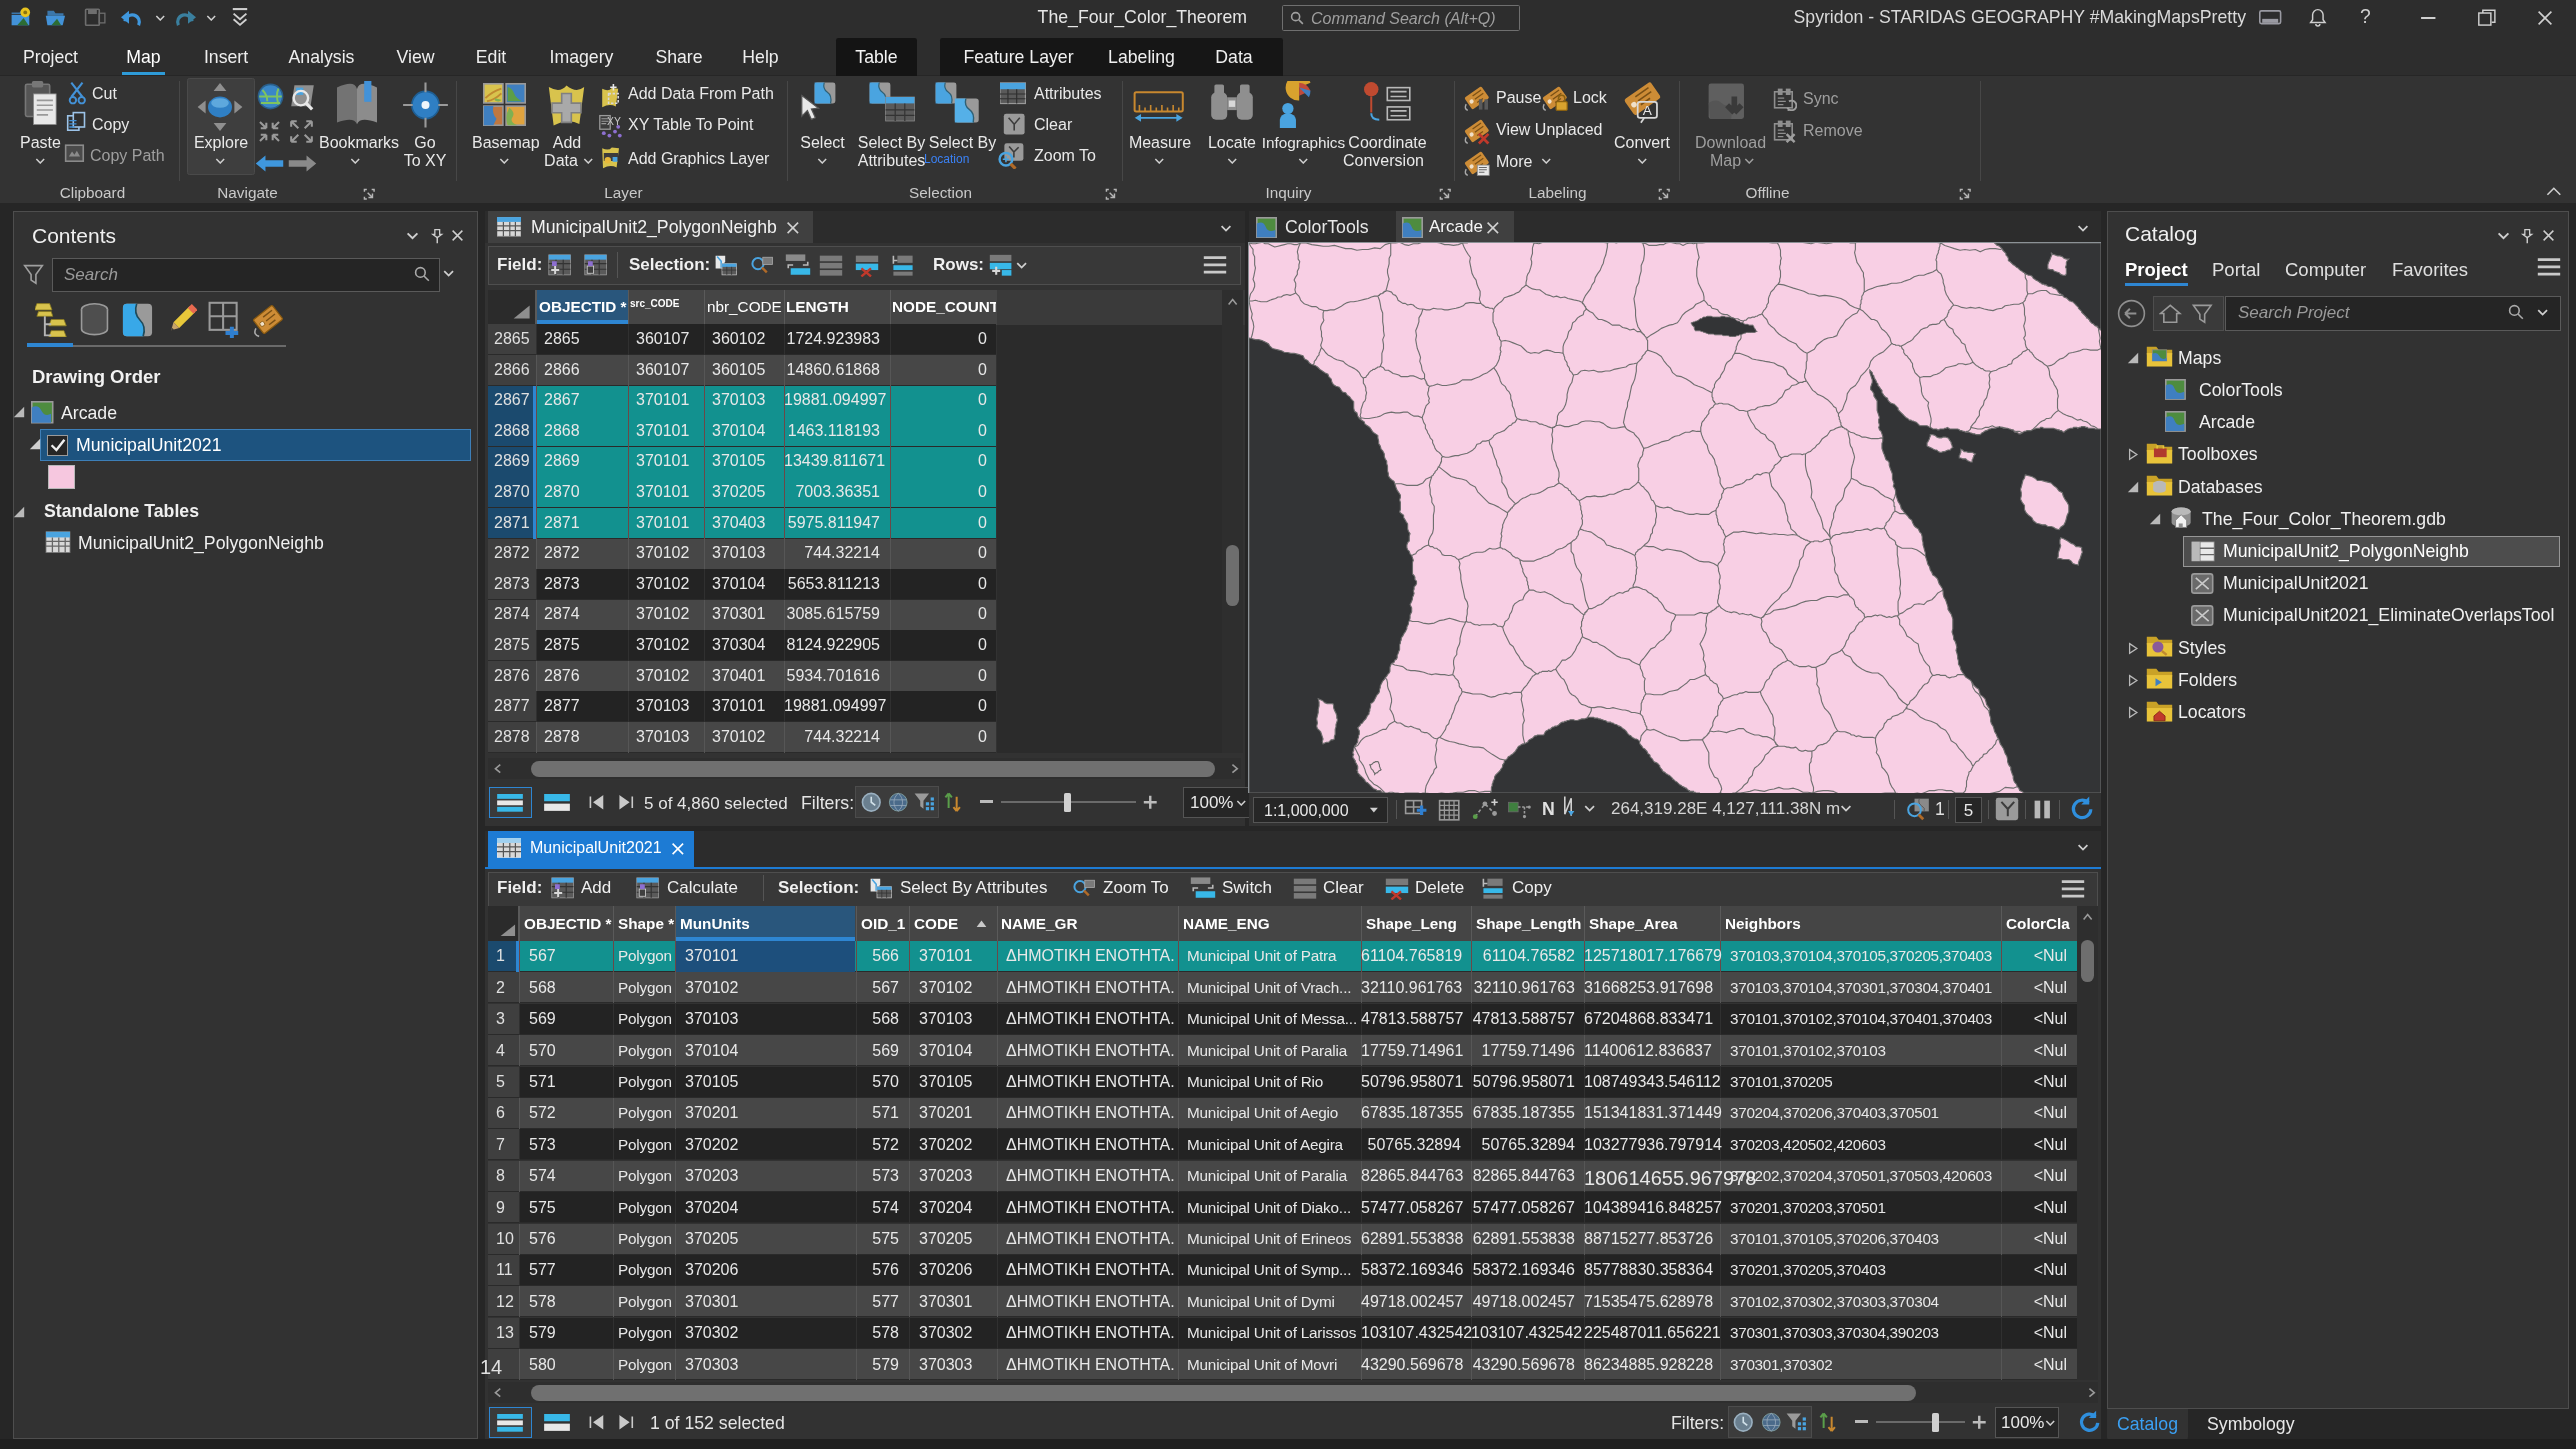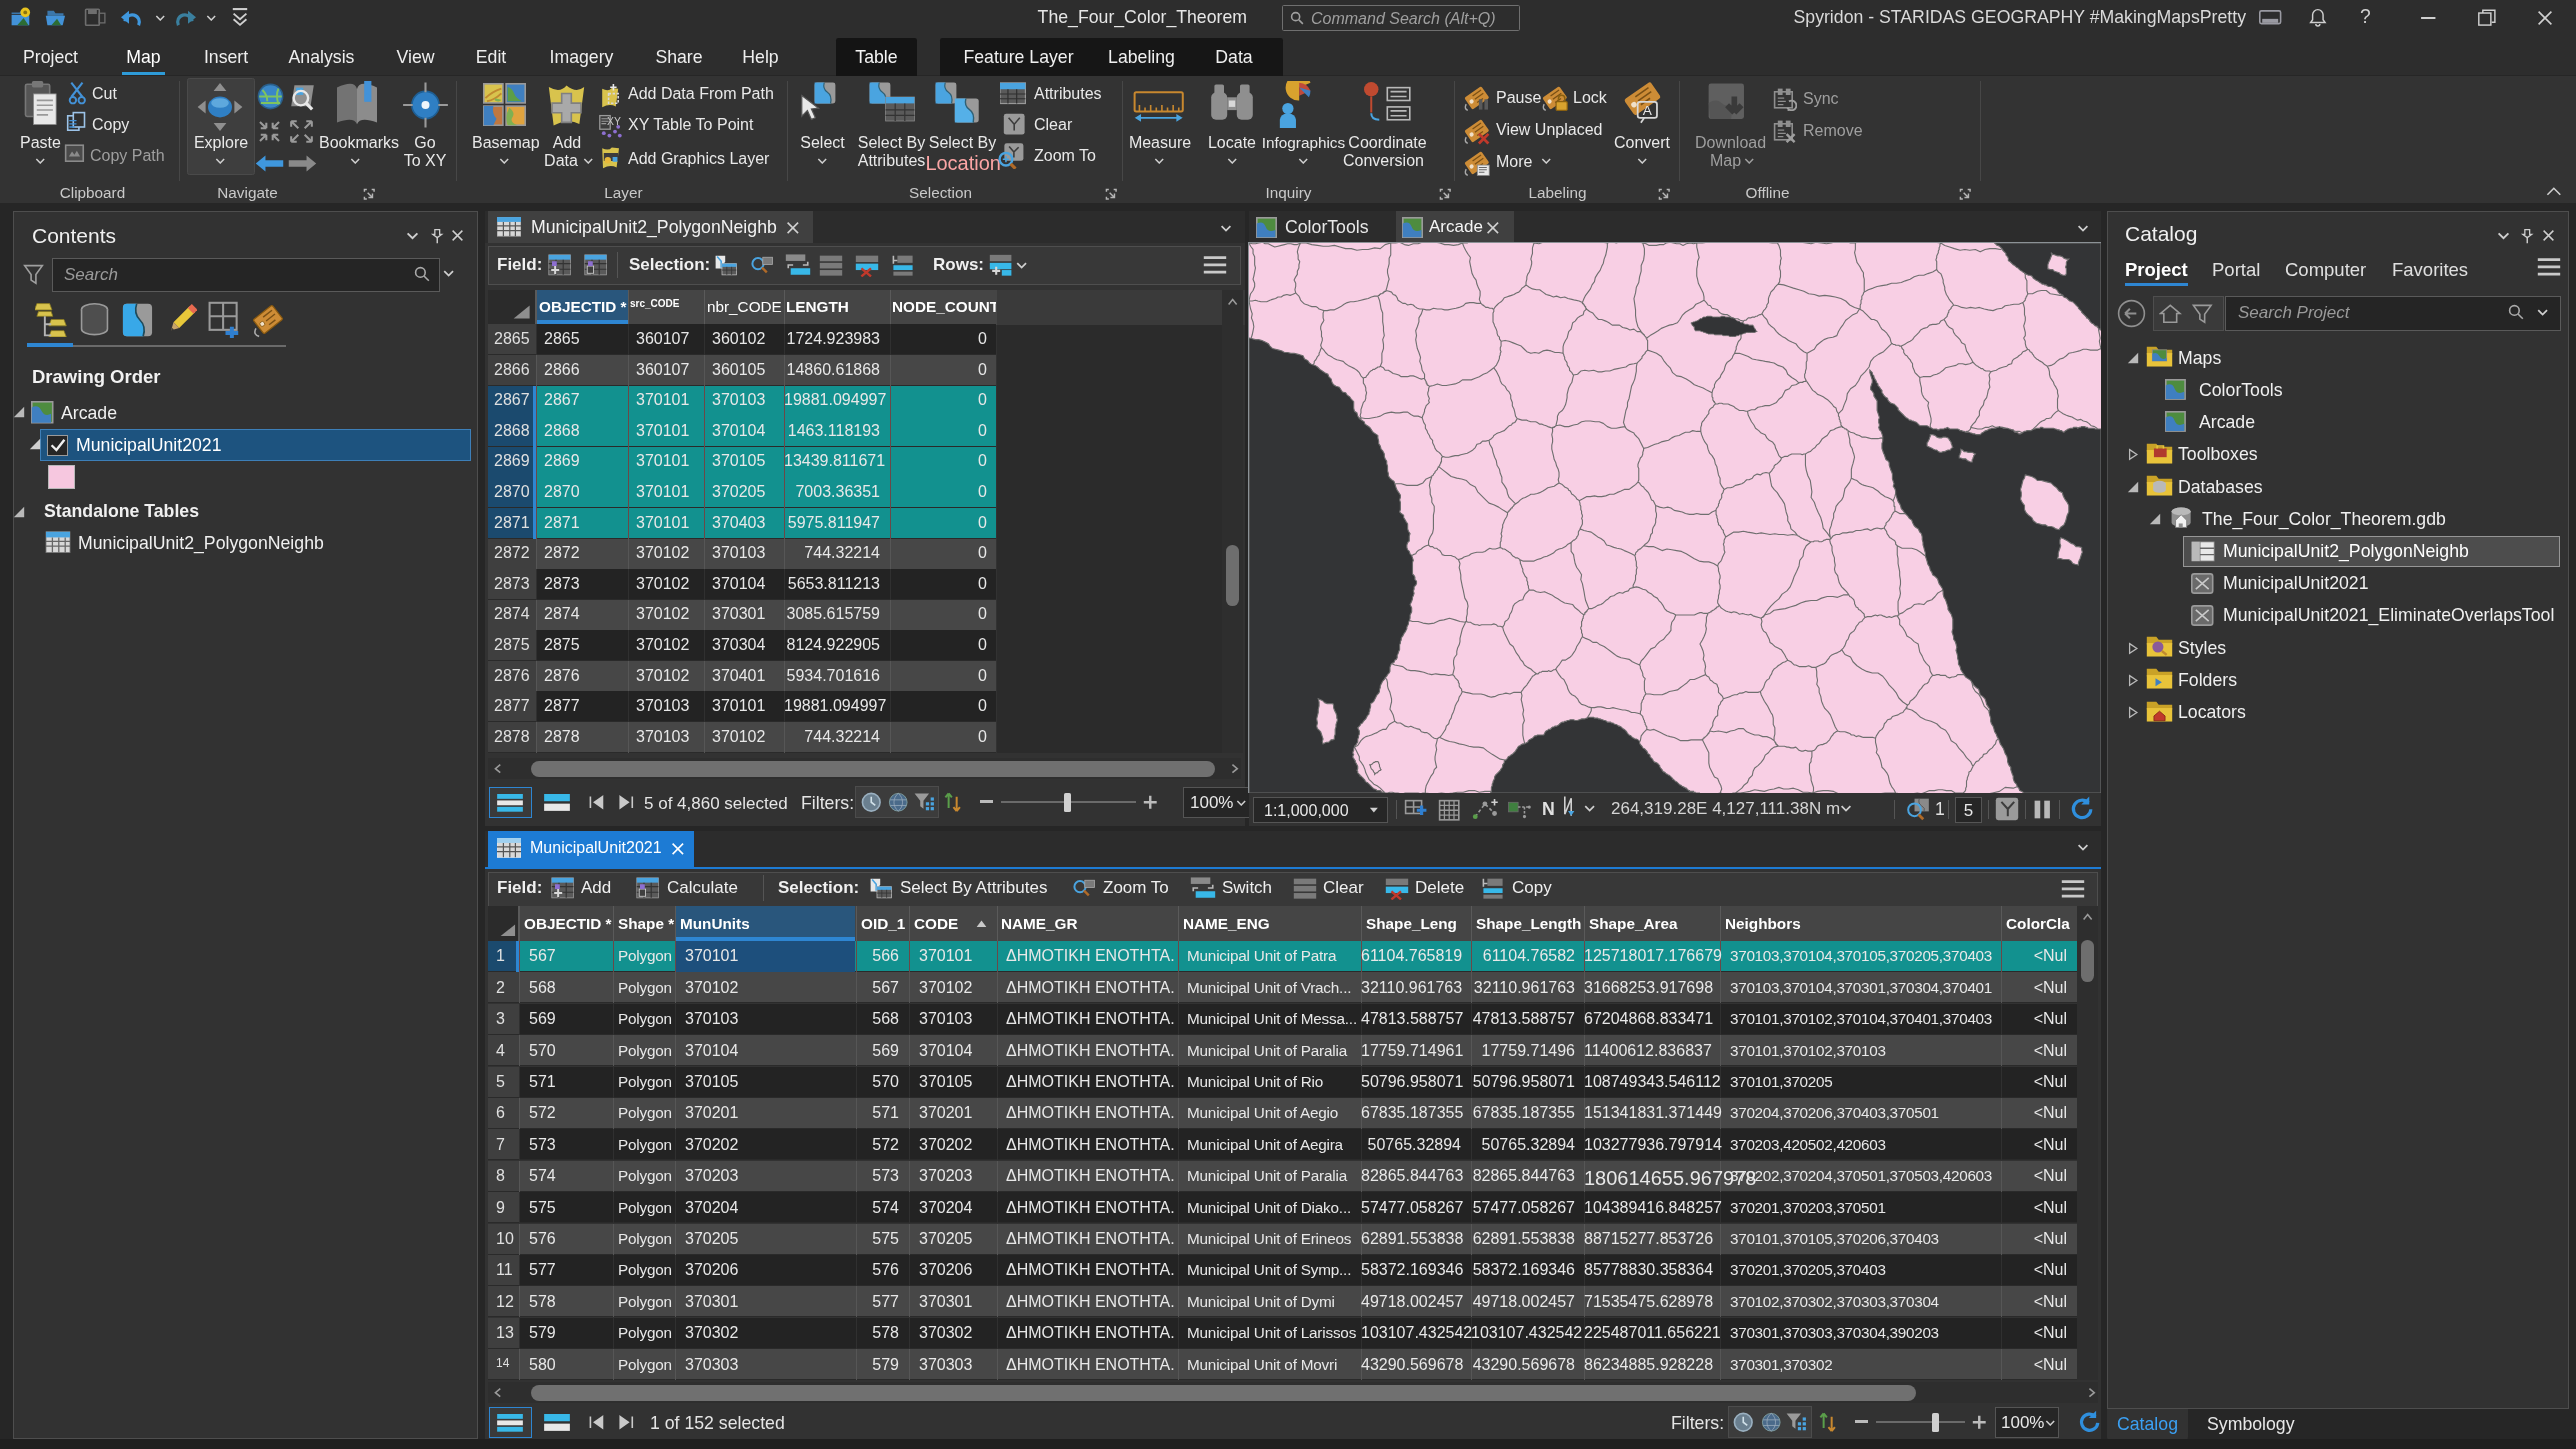--- a/index.html
+++ b/index.html
@@ -277,21 +277,21 @@
       <path d="M0 0 h12 q-2 8 4 12 t4 14 h-20z" fill="#4aa4e0"></path>
       <path d="M12 0 q-2 8 4 12 t4 14" fill="none" stroke="#2f6075" stroke-width="1.5"></path>
     </g>
     <g transform="translate(26,22) scale(1.15)">
       <rect x="0" y="0" width="26" height="26" rx="3" fill="#9a9a9a"></rect>
       <path d="M0 0 h12 q-2 8 4 12 t4 14 h-20z" fill="#55b0e8"></path>
       <path d="M12 0 q-2 8 4 12 t4 14" fill="none" stroke="#2f6075" stroke-width="1.5"></path>
     </g>
   </svg>
 <div style="position:absolute;left:924px;top:134px;width:77px;height:17.7px;color:#e9e9e9;font-size:16px;text-align:center">Select By</div>
-<div style="position:absolute;left:924px;top:152px;width:77px;height:17.7px;color:#fca5a5;font-size:20px;text-align:right">Location</div>
+<div style="position:absolute;left:924px;top:152px;width:77px;height:17.7px;color:#3b82f6;font-size:12px;text-align:left">Location</div>
 <svg style="position:absolute;left:1000px;top:81px" width="27" height="26" viewBox="0 0 34 32">
     <rect x="0" y="2" width="32" height="26" fill="#5a5a5a" stroke="#999" stroke-width="1.5"></rect>
     <rect x="0" y="2" width="32" height="8" fill="#4aa4e0"></rect>
     <path d="M0 16 h32 M0 22 h32 M10 10 v18 M21 10 v18" stroke="#2f2f2f" stroke-width="1.5"></path>
   </svg>
 <div style="position:absolute;left:1034px;top:85px;height:19.3px;color:#e9e9e9;font-size:16px;white-space:nowrap">Attributes</div>
 <svg style="position:absolute;left:1003px;top:113px" width="24" height="24" viewBox="0 0 30 30">
     <rect x="1" y="1" width="26" height="26" rx="3" fill="#9a9a9a"></rect>
     <path d="M7 6 l7 8 v8 M14 14 l7-8" stroke="#3c3c3c" stroke-width="2" fill="none"></path>
   </svg>
@@ -1614,21 +1614,21 @@
 <div style="position:absolute;left:856px;top:1324px;width:43px;height:19.3px;color:#e8e8e8;font-size:16px;text-align:right;white-space:nowrap">578</div>
 <div style="position:absolute;left:919px;top:1324px;width:75px;height:19.3px;color:#e8e8e8;font-size:16px;white-space:nowrap;overflow:hidden">370302</div>
 <div style="position:absolute;left:1006px;top:1324px;width:168px;height:19.3px;color:#e8e8e8;font-size:16px;white-space:nowrap;overflow:hidden">ΔΗΜΟΤΙΚΗ ΕΝΟΤΗΤΑ...</div>
 <div style="position:absolute;left:1187px;top:1324px;width:171px;height:19.3px;color:#e8e8e8;font-size:15.3px;letter-spacing:-0.2px;white-space:nowrap;overflow:hidden">Municipal Unit of Larissos</div>
 <div style="position:absolute;left:1361px;top:1324px;width:100px;height:19.3px;color:#e8e8e8;font-size:16px;text-align:right;white-space:nowrap">103107.432542</div>
 <div style="position:absolute;left:1471px;top:1324px;width:104px;height:19.3px;color:#e8e8e8;font-size:16px;text-align:right;white-space:nowrap">103107.432542</div>
 <div style="position:absolute;left:1584px;top:1324px;width:126px;height:19.3px;color:#e8e8e8;font-size:16px;text-align:right;white-space:nowrap">225487011.656221</div>
 <div style="position:absolute;left:1730px;top:1324px;width:268px;height:19.3px;color:#e8e8e8;font-size:15.3px;letter-spacing:-0.3px;white-space:nowrap;overflow:hidden">370301,370303,370304,390203</div>
 <div style="position:absolute;left:2001px;top:1324px;width:66px;height:19.3px;color:#e8e8e8;font-size:16px;text-align:right;white-space:nowrap">&lt;Nul</div>
 <div style="position:absolute;left:488px;top:1349px;width:31px;height:31px;background:#3f3f3f;border-bottom:0.8px solid #2a2a2a"></div>
-<div style="position:absolute;left:496px;top:1356px;color:#e0e0e0;font-size:12px">14</div>
+<div style="position:absolute;left:480px;top:1356px;color:#e0e0e0;font-size:20px">14</div>
 <div style="position:absolute;left:519px;top:1349px;width:1558px;height:31px;background:#474747;border-bottom:0.8px solid #2a2a2a"></div>
 <div style="position:absolute;left:519px;top:1349px;width:0.8px;height:31px;background:#565656"></div>
 <div style="position:absolute;left:613px;top:1349px;width:0.8px;height:31px;background:#565656"></div>
 <div style="position:absolute;left:675px;top:1349px;width:0.8px;height:31px;background:#565656"></div>
 <div style="position:absolute;left:856px;top:1349px;width:0.8px;height:31px;background:#565656"></div>
 <div style="position:absolute;left:909px;top:1349px;width:0.8px;height:31px;background:#565656"></div>
 <div style="position:absolute;left:997px;top:1349px;width:0.8px;height:31px;background:#565656"></div>
 <div style="position:absolute;left:1178px;top:1349px;width:0.8px;height:31px;background:#565656"></div>
 <div style="position:absolute;left:1361px;top:1349px;width:0.8px;height:31px;background:#565656"></div>
 <div style="position:absolute;left:1471px;top:1349px;width:0.8px;height:31px;background:#565656"></div>

